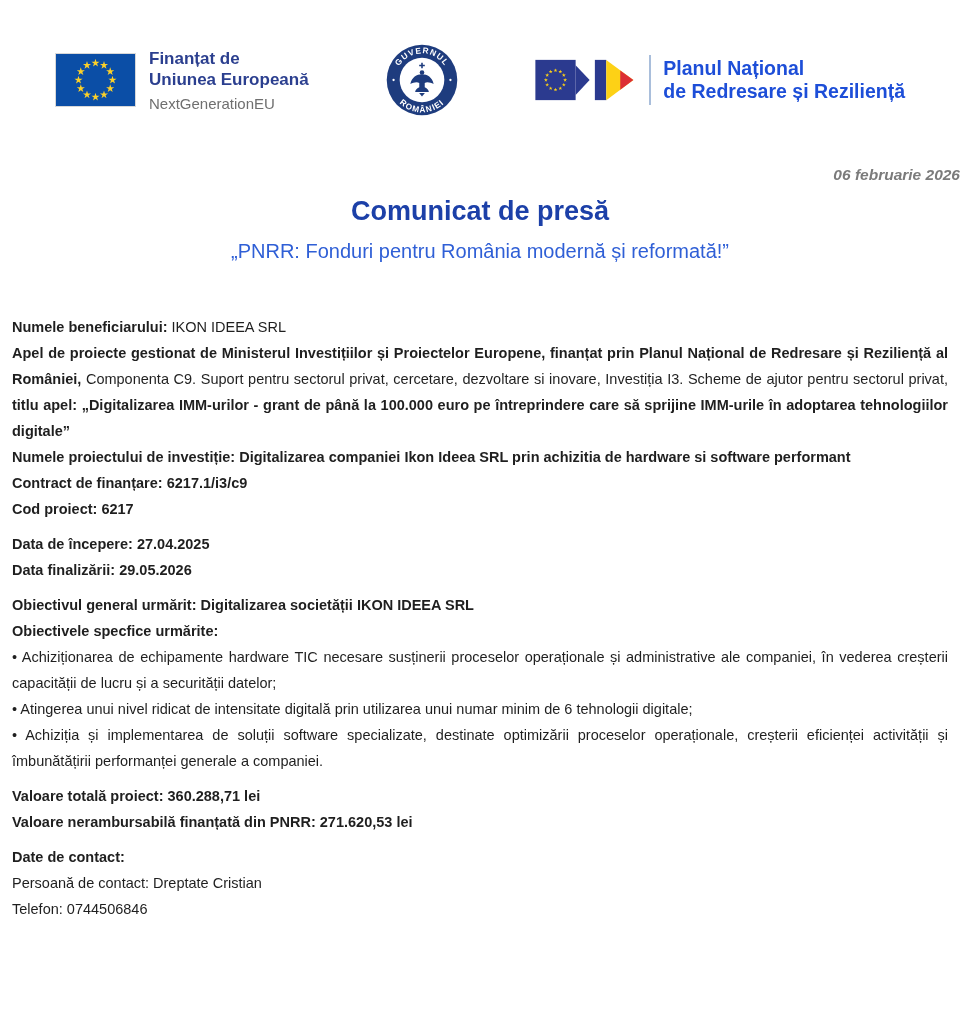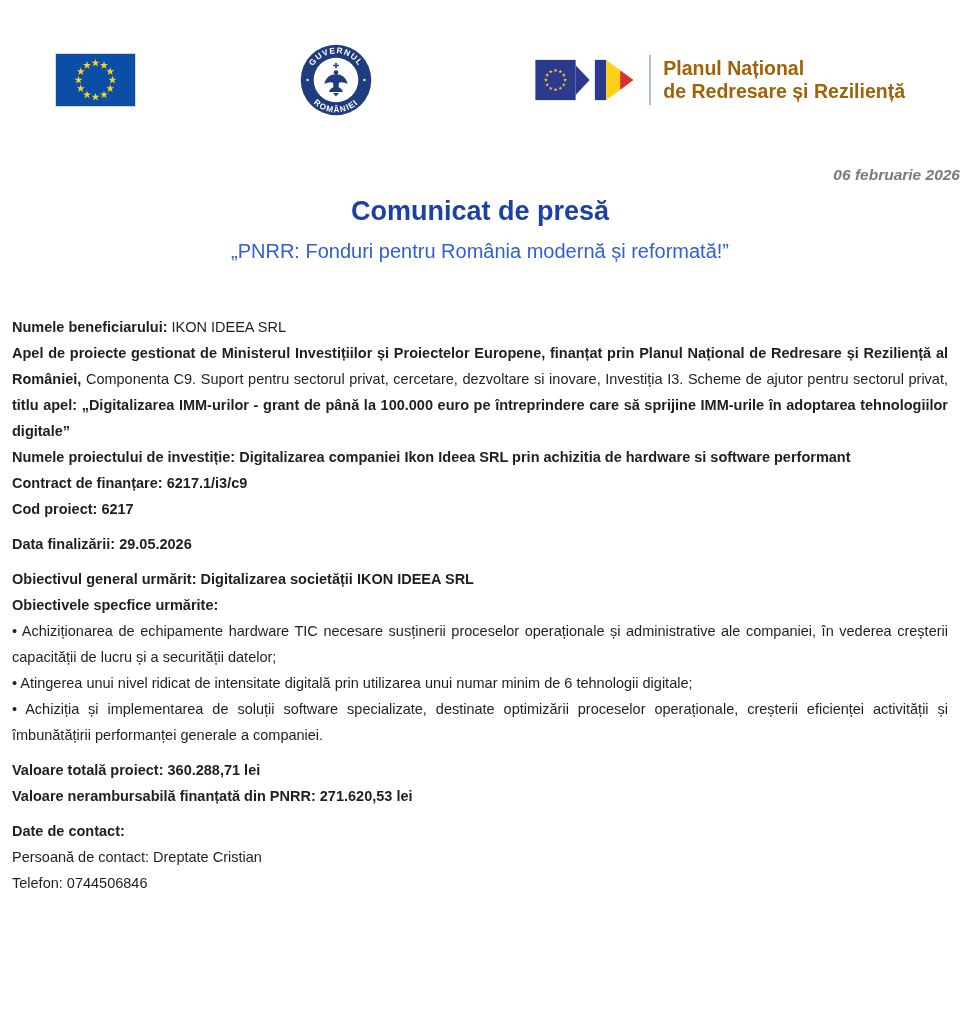--- a/index.html
+++ b/index.html
@@ -17,21 +17,21 @@
   .eu-flag-svg { width:81px; height:54px; display:block; }
   .eu-logo-text { margin-left:13px; }
   .eu-logo-text .l1, .eu-logo-text .l2 {
     font-size:17px; font-weight:700; color:#2b3f8f; line-height:21px;
   }
   .eu-logo-text .l3 { font-size:15px; color:#6f6f6f; margin-top:5px; line-height:18px; }
   .gov-seal-svg { width:72px; height:72px; display:block; }
   .pnrr-logo { display:flex; align-items:center; }
   .pnrr-icon-svg { width:104px; height:56px; display:block; }
   .pnrr-sep { width:2px; height:50px; background:#a9bedb; margin:0 12px 0 10px; }
-  .pnrr-text { font-size:19.5px; font-weight:700; color:#a16207; line-height:23px; }
+  .pnrr-text { font-size:19.5px; font-weight:700; color:#1d4ed8; line-height:23px; }
   
   .date-line {
     margin-top:50px; text-align:right;
     font-size:15.5px; font-style:italic; font-weight:700; color:#7b7b7b;
   }
   .doc-title {
     margin-top:12px; text-align:center;
     font-size:27px; font-weight:700; color:#1c40a8;
   }
   .doc-subtitle {
@@ -68,20 +68,25 @@
         <use href="#star" x="50.7" y="31" width="9" height="9"></use>
         <use href="#star" x="44.5" y="37.2" width="9" height="9"></use>
         <use href="#star" x="36" y="39.5" width="9" height="9"></use>
         <use href="#star" x="27.5" y="37.2" width="9" height="9"></use>
         <use href="#star" x="21.3" y="31" width="9" height="9"></use>
         <use href="#star" x="19" y="22.5" width="9" height="9"></use>
         <use href="#star" x="21.3" y="14" width="9" height="9"></use>
         <use href="#star" x="27.5" y="7.8" width="9" height="9"></use>
       </g>
     </svg>
+    <div class="eu-logo-text">
+      <div class="l1">Finanțat de</div>
+      <div class="l2">Uniunea Europeană</div>
+      <div class="l3">NextGenerationEU</div>
+    </div>
   </div>
 
   <svg class="gov-seal-svg" viewBox="0 0 100 100">
     <circle cx="50" cy="50" r="49" fill="#1e3c7e"></circle>
     <circle cx="50" cy="50" r="31" fill="#ffffff"></circle>
     <defs>
       <path id="sealTop" d="M 13,50 A 37,37 0 0 1 87,50"></path>
       <path id="sealBot" d="M 5,50 A 45,45 0 0 0 95,50"></path>
     </defs>
     <text fill="#ffffff" font-family="Liberation Sans, sans-serif" font-size="11.5" font-weight="700" letter-spacing="1.5">
@@ -142,20 +147,21 @@
   <p class="sect"><span class="b">Apel de proiecte gestionat de Ministerul Investițiilor și Proiectelor Europene, finanțat prin Planul Național de Redresare și Reziliență al României,</span><span> Componenta C9. Suport pentru sectorul privat, cercetare, dezvoltare si inovare, Investiția I3. Scheme de ajutor pentru sectorul privat, </span><span class="b">titlu apel: „Digitalizarea IMM-urilor - grant de până la 100.000 euro pe întreprindere care să sprijine IMM-urile în adoptarea tehnologiilor digitale”</span></p>
 
   <p class="sect b">Numele proiectului de investiție: Digitalizarea companiei Ikon Ideea SRL prin achizitia de hardware si software performant</p>
 
   <div class="sect">
     <p class="b">Contract de finanțare: 6217.1/i3/c9</p>
     <p class="b">Cod proiect: 6217</p>
   </div>
 
   <div class="sect">
+    <p class="b">Data de începere: 27.04.2025</p>
     <p class="b">Data finalizării: 29.05.2026</p>
   </div>
 
   <div class="sect">
     <p class="b">Obiectivul general urmărit: Digitalizarea societății IKON IDEEA SRL</p>
     <p class="b">Obiectivele specfice urmărite:</p>
     <p>• Achiziționarea de echipamente hardware TIC necesare susținerii proceselor operaționale și administrative ale companiei, în vederea creșterii capacității de lucru și a securității datelor;</p>
     <p>• Atingerea unui nivel ridicat de intensitate digitală prin utilizarea unui numar minim de 6 tehnologii digitale;</p>
     <p>• Achiziția și implementarea de soluții software specializate, destinate optimizării proceselor operaționale, creșterii eficienței activității și îmbunătățirii performanței generale a companiei.</p>
   </div>

